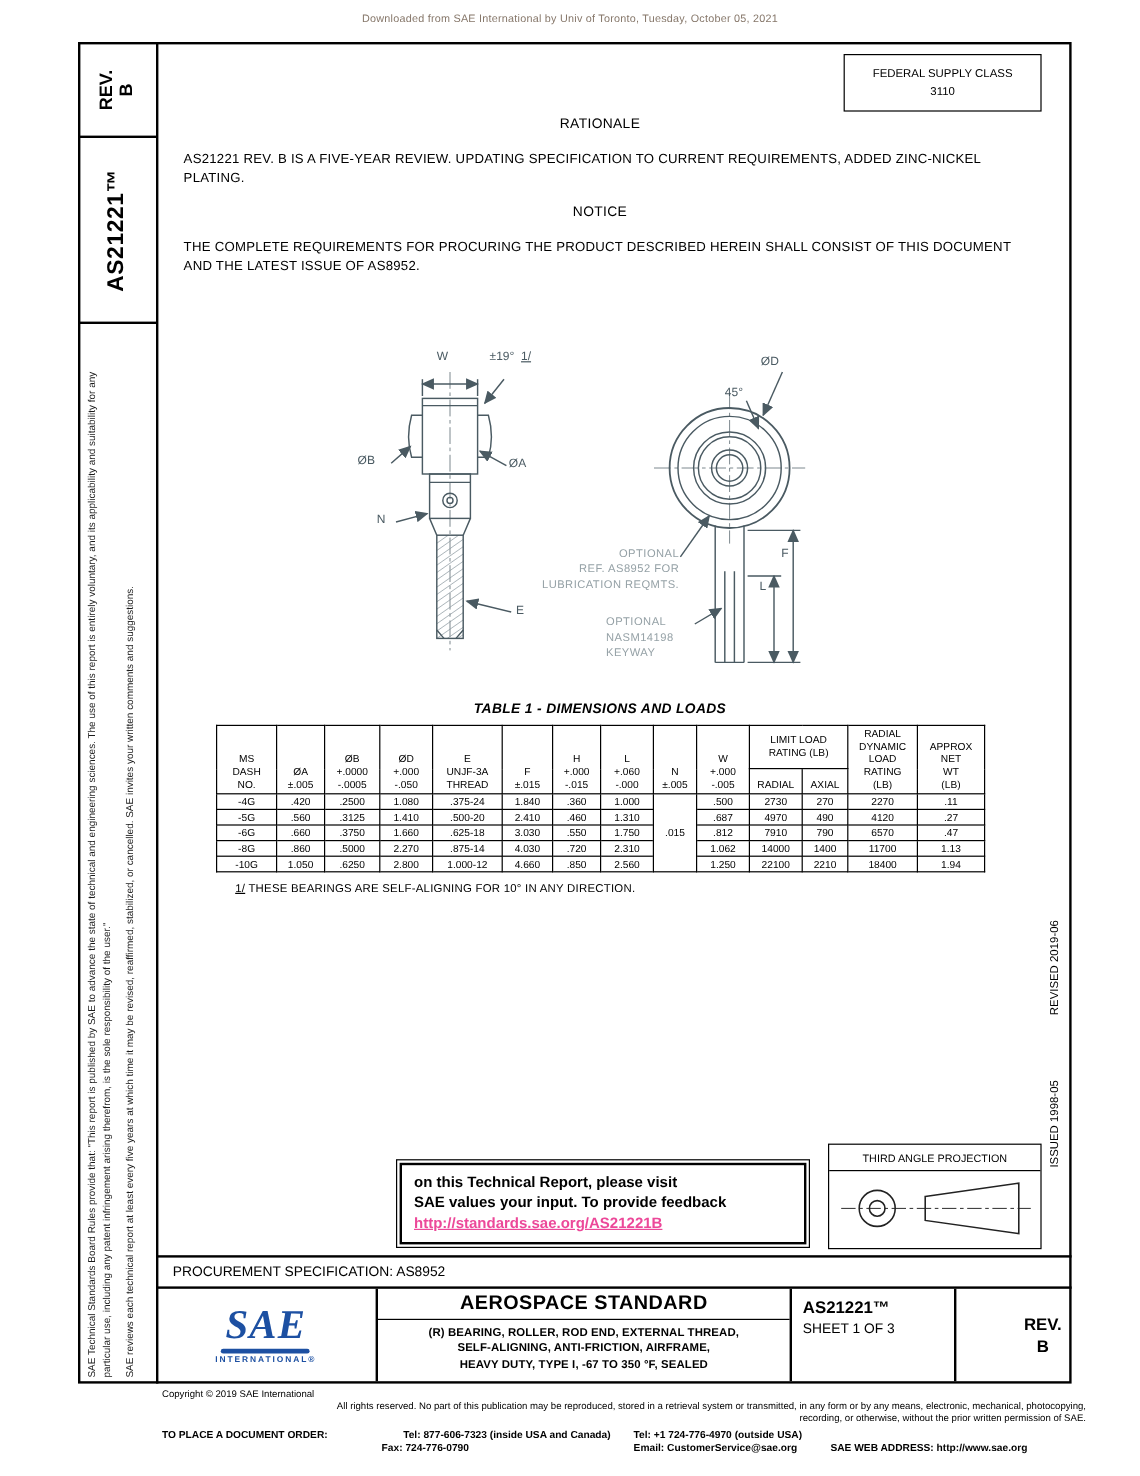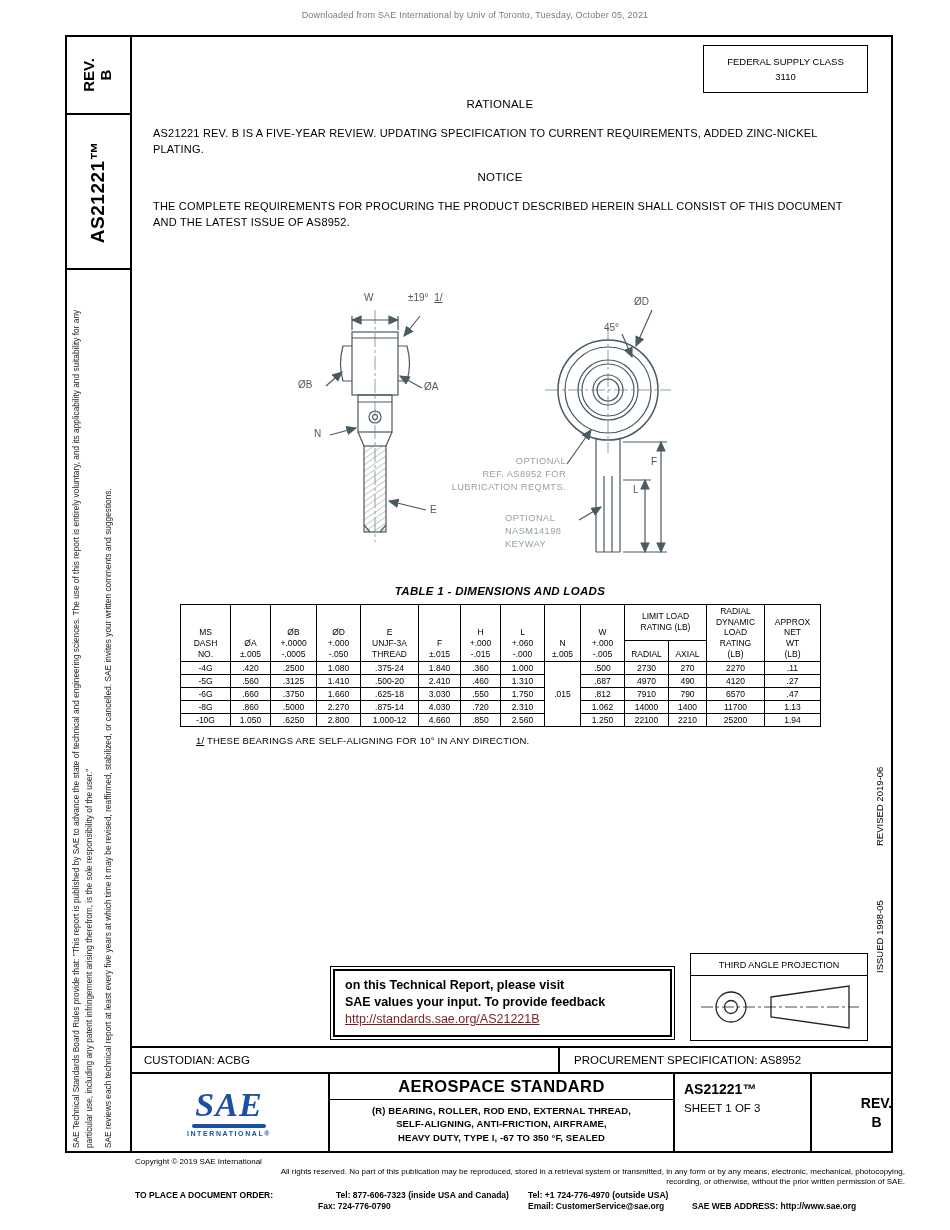--- a/index.html
+++ b/index.html
@@ -47,33 +47,33 @@
   table.dims { position:absolute; left:180px; top:604px; width:640px; border-collapse:collapse; table-layout:fixed;
                font-size:8.5px; }
   table.dims th, table.dims td { border:1px solid #000; text-align:center; padding:1px 2px; font-weight:normal; }
   table.dims th { vertical-align:bottom; white-space:pre-line; line-height:1.25; padding-bottom:2px; }
   table.dims td { height:13px; }
 
   .footnote { left:196px; top:735px; font-size:9.5px; letter-spacing:.2px; }
 
   .feedback { left:330px; top:966px; width:345px; border:1px solid #000; padding:2px; }
   .feedback-inner { border:2px solid #000; padding:6px 10px 7px; font-weight:bold; font-size:12.5px; line-height:1.35; }
-  .feedback a { color:#7f1d1d; font-weight:normal; text-decoration:underline;text-align:right; }
+  .feedback a { color:#ec4899; font-weight:bold; text-decoration:underline;text-align:right; }
 
   .tap-box { left:690px; top:953px; width:178px; height:88px; border:1.5px solid #000; }
   .tap-title { border-bottom:1.5px solid #000; height:22px; display:flex; align-items:center; justify-content:center; font-size:9px; }
 
   .cust-row { left:130px; top:1046px; width:763px; height:28px; border-top:2px solid #000; border-bottom:2px solid #000; display:flex; }
   .cust-cell { display:flex; align-items:center; font-size:11.5px; padding-left:14px; }
   .cust-left { width:430px; border-right:2px solid #000; }
   .cust-right { flex:1; }
 
   .title-block { left:130px; top:1074px; width:763px; height:77px; display:flex; }
   .tb-cell { border-right:2px solid #000; }
-  .tb-logo { width:200px; display:flex; align-items:center; justify-content:center; }
+  .tb-logo { width:185px; display:flex; align-items:center; justify-content:center; }
   .tb-center { width:345px; padding-top:3px; }
   .tb-doc { width:137px; padding:7px 9px; }
   .tb-rev { flex:1; border-right:none; display:flex; flex-direction:column; align-items:center; justify-content:center; }
   .as-title { text-align:center; font-weight:bold; font-size:16.5px; letter-spacing:.4px; border-bottom:1.5px solid #000; padding-bottom:3px; }
   .as-desc { text-align:center; font-size:9.5px; line-height:1.4; padding-top:4px; letter-spacing:.1px;font-weight:bold; }
   .tb-docnum { font-weight:bold; font-size:14px; }
   .tb-sheet { font-size:11.5px; margin-top:5px; }
   .tb-rev div { font-weight:bold; font-size:14px; line-height:1.3;padding-left:48px; }
 
   .sae-logo { text-align:center; }
@@ -322,21 +322,21 @@
           <td>1.050</td>
           <td>.6250</td>
           <td>2.800</td>
           <td>1.000-12</td>
           <td>4.660</td>
           <td>.850</td>
           <td>2.560</td>
           <td>1.250</td>
           <td>22100</td>
           <td>2210</td>
-          <td>25200</td>
+          <td>18400</td>
           <td>1.94</td>
         </tr>
       </tbody>
   </table>
 
   <div class="abs footnote">
     <span class="u">1/</span>
     <span>THESE BEARINGS ARE SELF-ALIGNING FOR 10° IN ANY DIRECTION.</span>
   </div>
 
@@ -354,21 +354,20 @@
       <g stroke="#222" stroke-width="1.3" fill="none">
         <line x1="10" y1="31" x2="168" y2="31" stroke-dasharray="12 3 3 3" stroke-width="0.8"></line>
         <circle cx="40" cy="31" r="15"></circle>
         <circle cx="40" cy="31" r="6.5"></circle>
         <path d="M80,21 L158,10 L158,52 L80,41 Z"></path>
       </g>
     </svg>
   </div>
 
   <div class="abs cust-row">
-    <div class="cust-cell cust-left">CUSTODIAN: ACBG</div>
     <div class="cust-cell cust-right">PROCUREMENT SPECIFICATION: AS8952</div>
   </div>
 
   <div class="abs title-block">
     <div class="tb-cell tb-logo">
       <div class="sae-logo">
         <div class="sae-word">SAE</div>
         <div class="sae-rule"></div>
         <div class="sae-sub">INTERNATIONAL®</div>
       </div>

